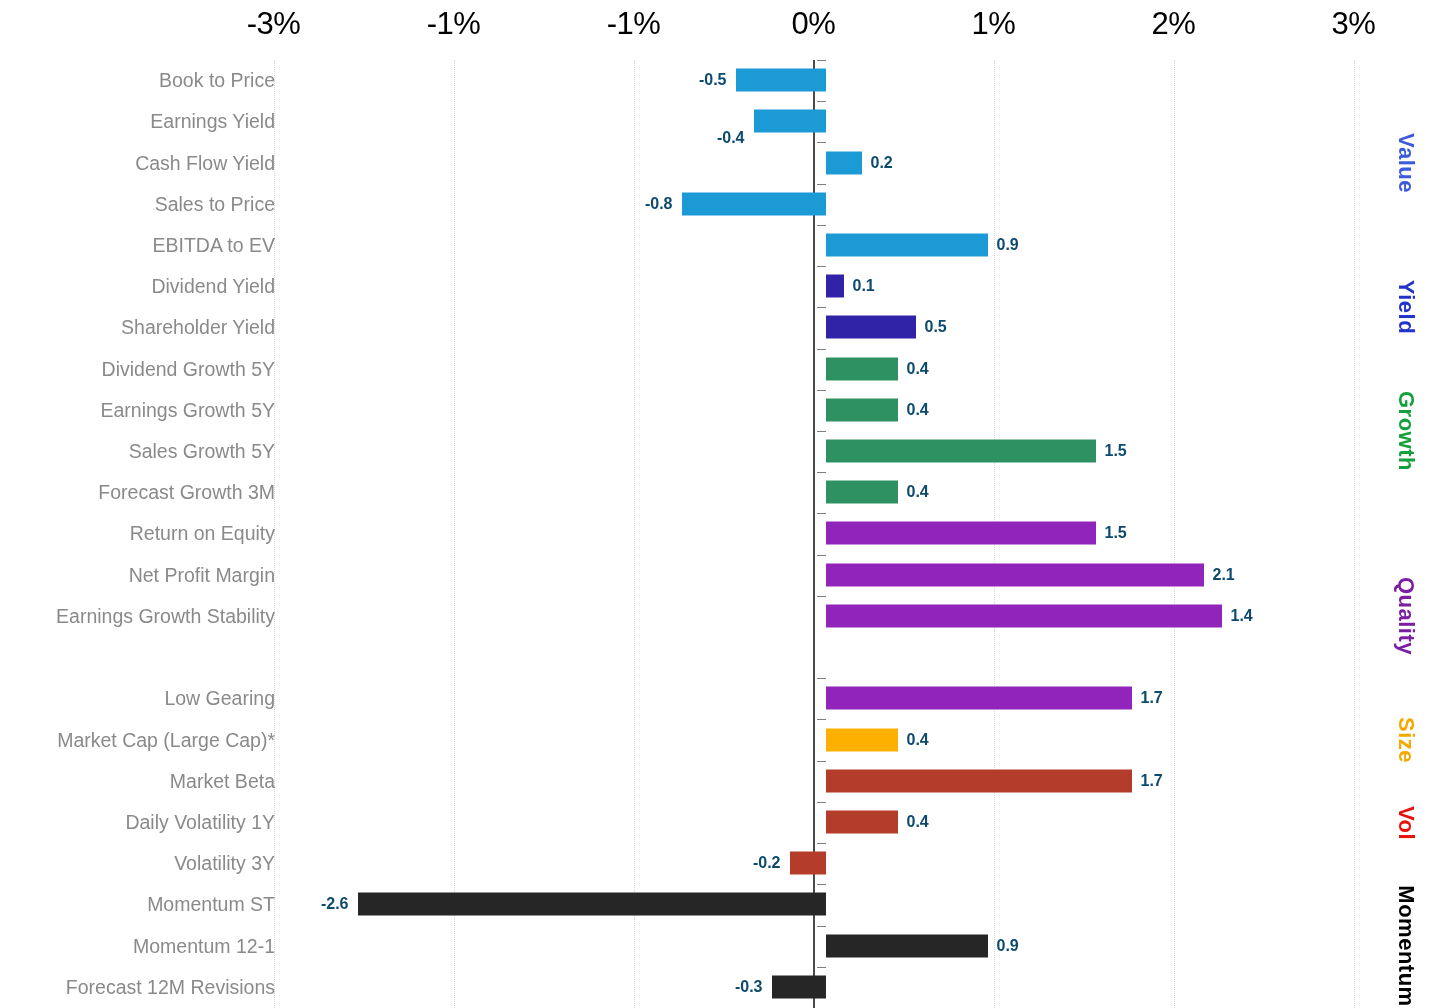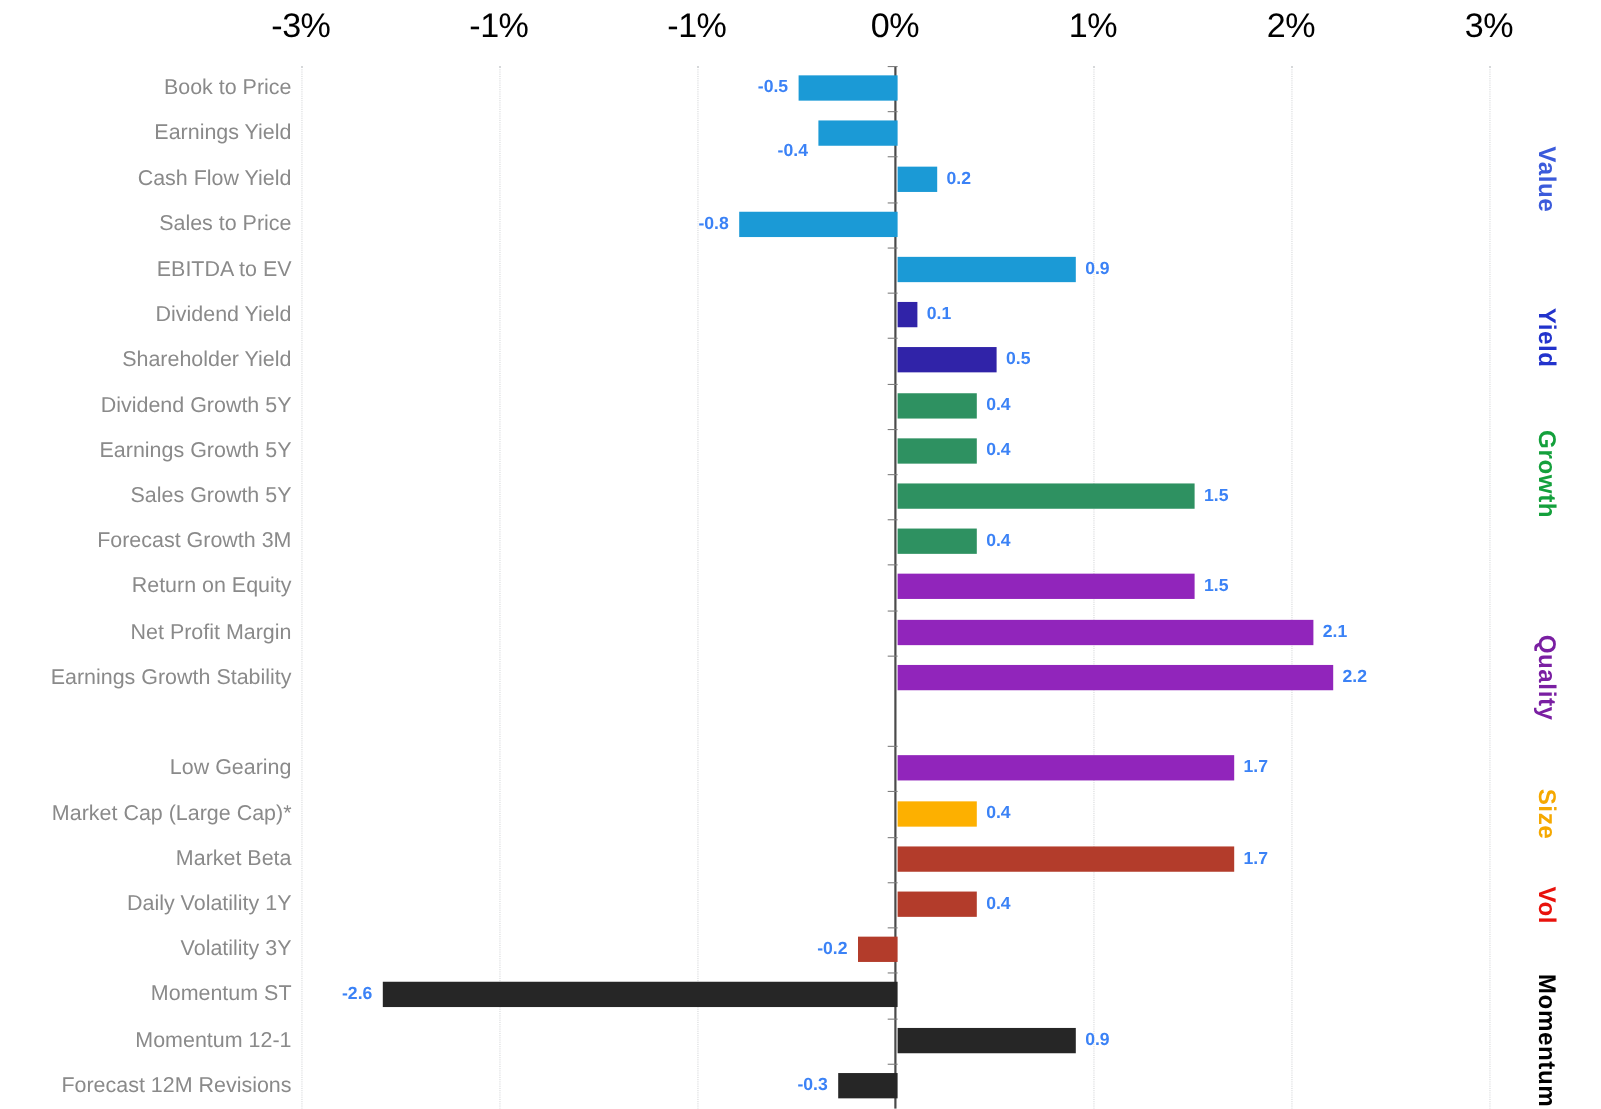--- a/index.html
+++ b/index.html
@@ -53,21 +53,21 @@
     top: 60px;
     left: 813px;
     width: 0;
     height: 948px;
     border-left: 2px solid #4a4a4a;
   }
 
   .rows {
     position: absolute;
     top: 60px;
-    left: 2px;
+    left: 12px;
     width: 1291px;
     height: 948px;
   }
 
   .row {
     position: absolute;
     left: 0;
     width: 1455px;
     height: 40.2px;
   }
@@ -98,21 +98,21 @@
     transform: translateY(-50%);
     height: 23px;
   }
 
   .value-label {
     position: absolute;
     top: 50%;
     transform: translateY(-50%);
     font-size: 16px;
     font-weight: bold;
-    color: #3b82f6;
+    color: #0c4a6e;
     white-space: nowrap;
   }
 
   
   .cat-label {
     position: absolute;
     left: 1393px;
     font-size: 22px;
     font-weight: bold;
     white-space: nowrap;
@@ -221,21 +221,21 @@
       <div class="row" style="top: 494.609px;">
         <div class="row-label">Net Profit Margin</div>
         <div class="row-tick"></div>
         <div class="bar" style="background: rgb(145, 37, 187); width: 378px; left: 813.5px;"></div>
         <div class="value-label" style="left: 1200.5px;">2.1</div>
       </div>
       <div class="row" style="top: 535.826px;">
         <div class="row-label">Earnings Growth Stability</div>
         <div class="row-tick"></div>
         <div class="bar" style="background: rgb(145, 37, 187); width: 396px; left: 813.5px;"></div>
-        <div class="value-label" style="left: 1218.5px;">2.2</div>
+        <div class="value-label" style="left: 1218.5px;">1.4</div>
       </div>
       <div class="row" style="top: 618.261px;">
         <div class="row-label">Low Gearing</div>
         <div class="row-tick"></div>
         <div class="bar" style="background: rgb(145, 37, 187); width: 306px; left: 813.5px;"></div>
         <div class="value-label" style="left: 1128.5px;">1.7</div>
       </div>
       <div class="row" style="top: 659.478px;">
         <div class="row-label">Market Cap (Large Cap)*</div>
         <div class="row-tick"></div>

